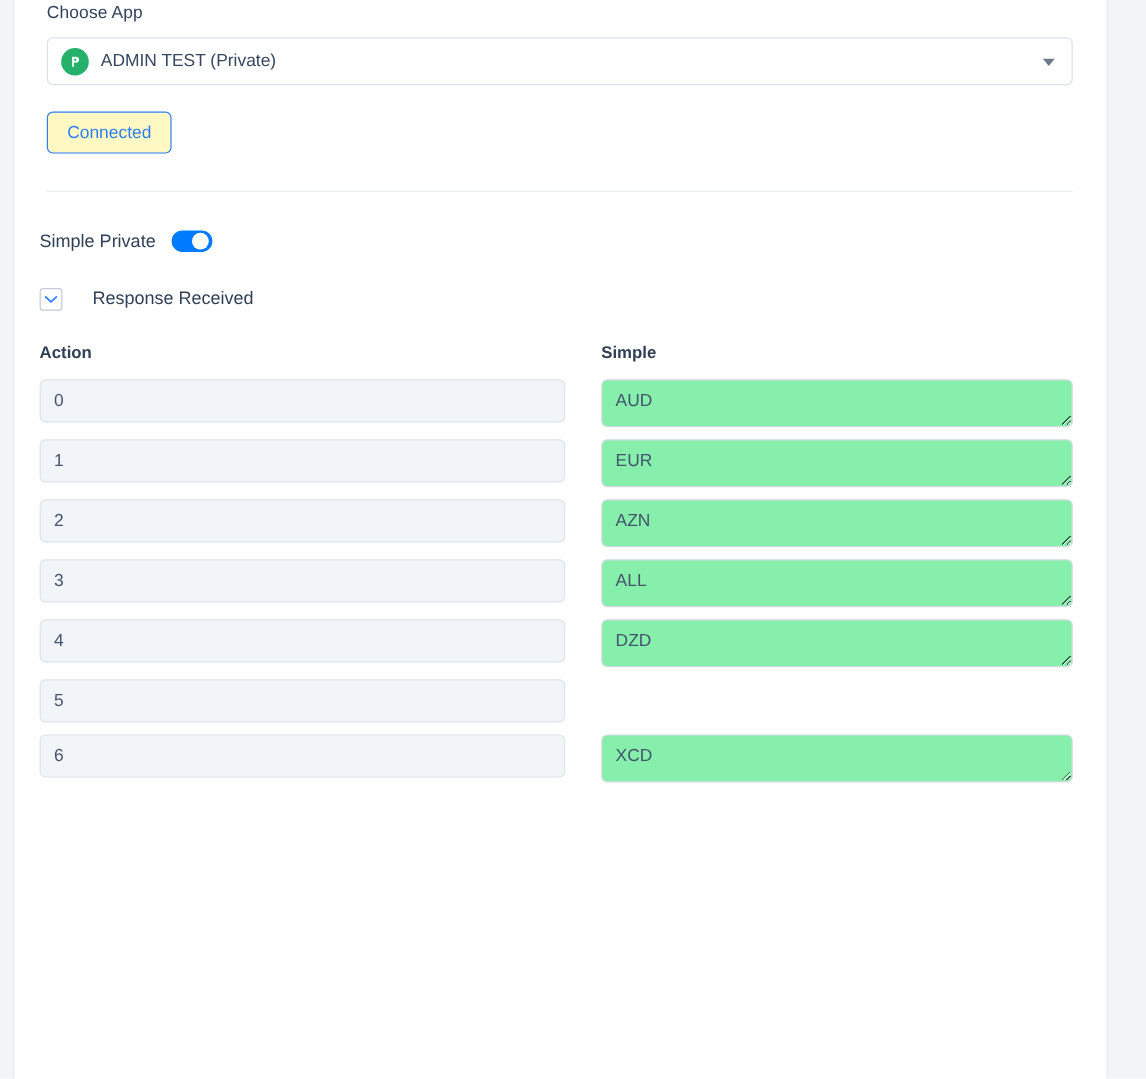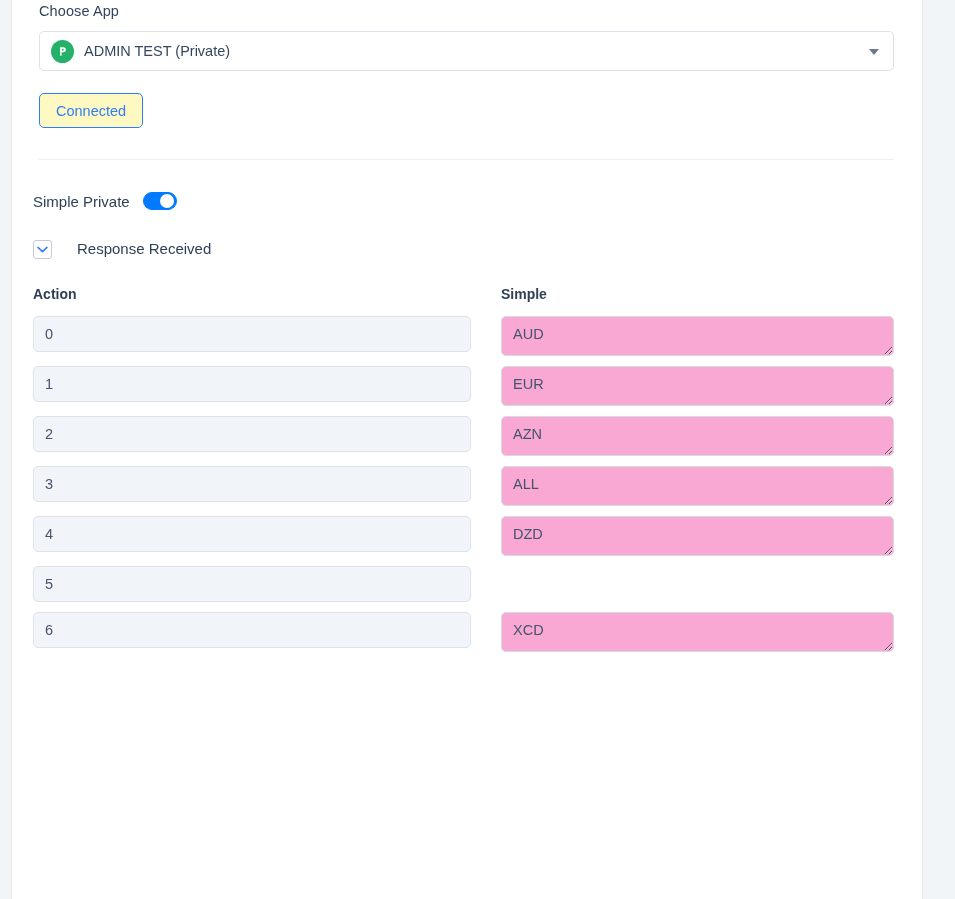--- a/index.html
+++ b/index.html
@@ -200,21 +200,21 @@
     font-family: "Liberation Sans", sans-serif;
     color: #44546c;
     padding: 0 11px;
     outline: none;
   }
   .ta {
     width: 100%;
     height: 40px;
     border: 1px solid #d5dbe1;
     border-radius: 5px;
-    background: #f9a8d4;
+    background: #86efac;
     font-size: 14.5px;
     font-family: "Liberation Sans", sans-serif;
     color: #44546c;
     padding: 9px 11px;
     outline: none;
     resize: vertical;
     line-height: 1.2;
     overflow: hidden;
     display: block;
   }

